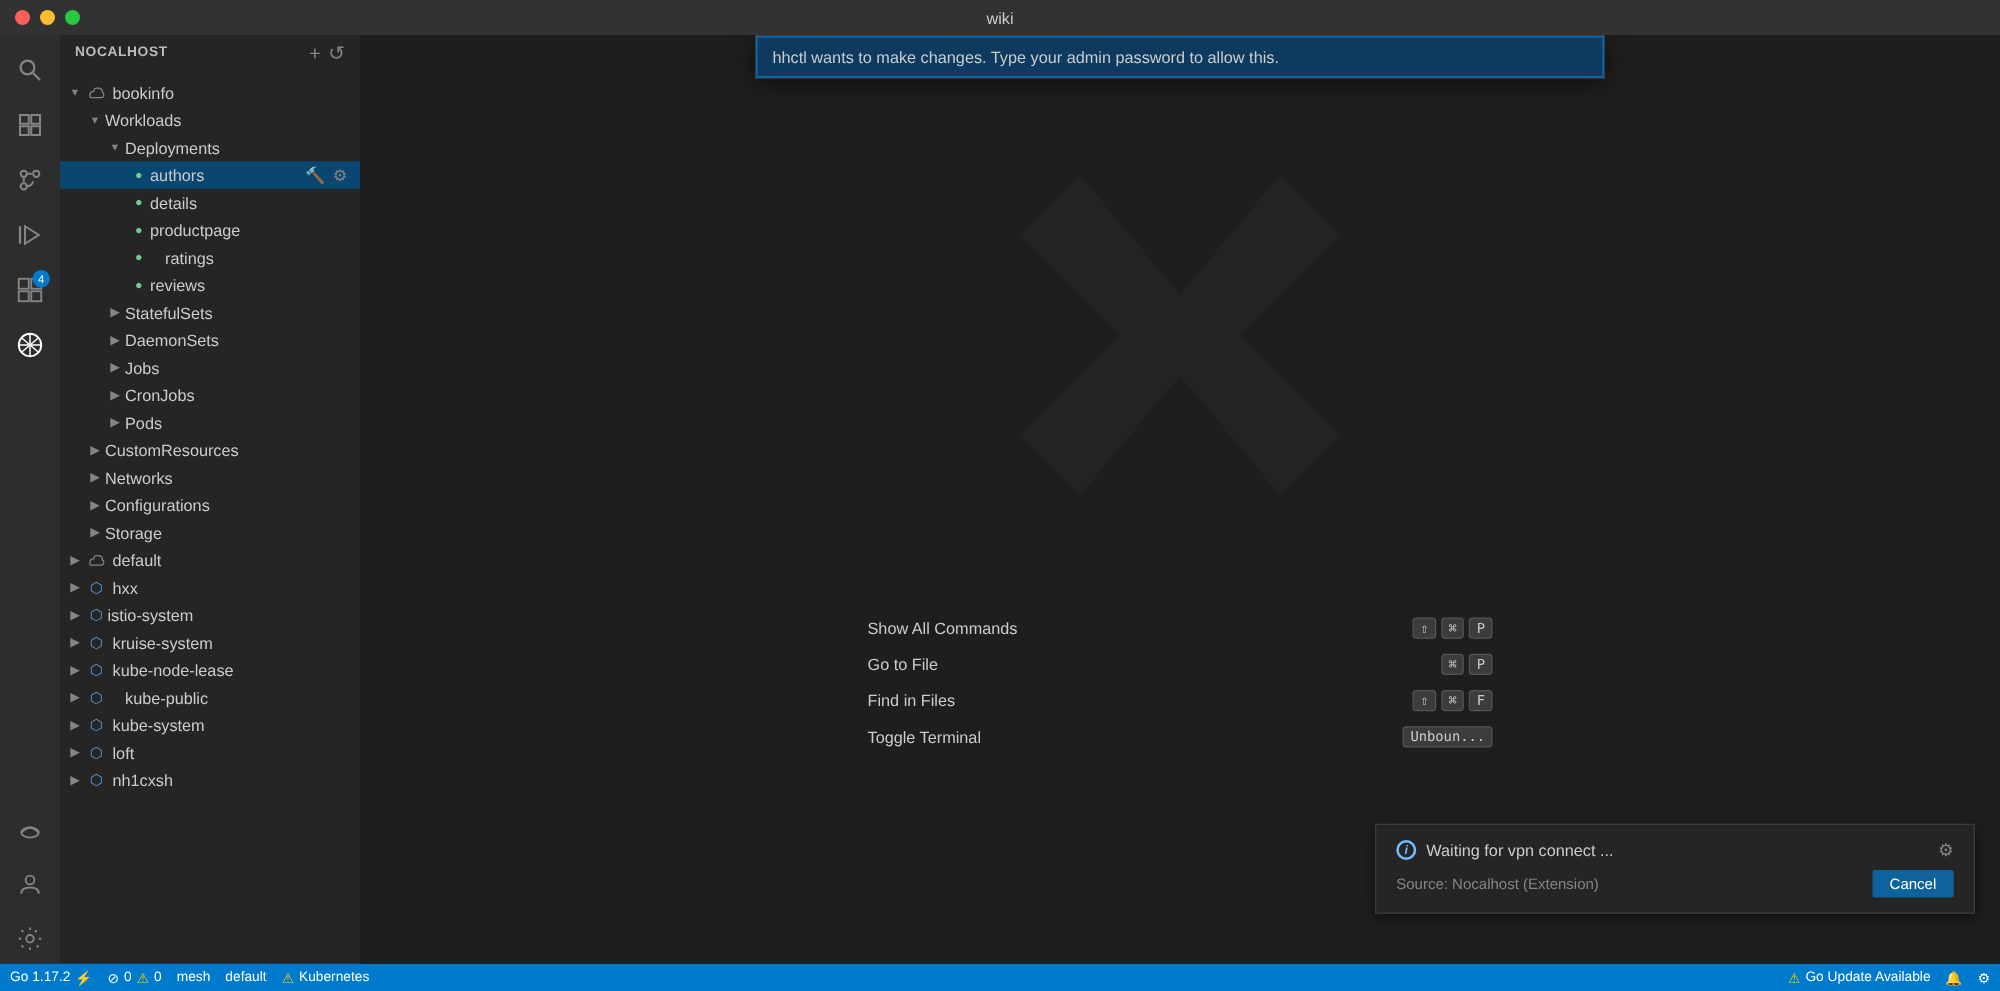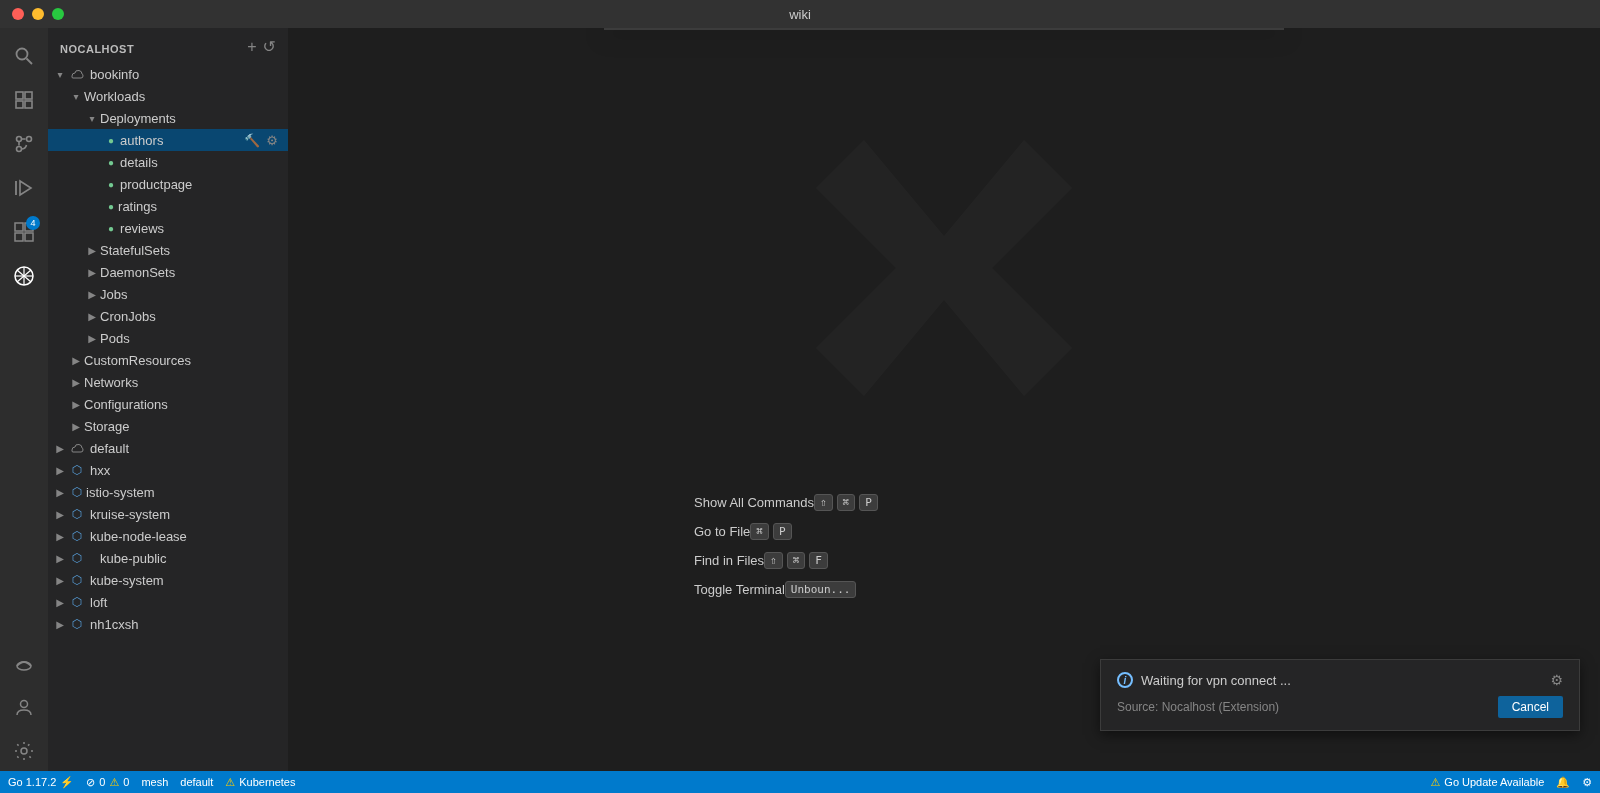--- a/index.html
+++ b/index.html
@@ -97,21 +97,21 @@
     .sidebar {
       width: 240px;
       background: #252526;
       display: flex;
       flex-direction: column;
       flex-shrink: 0;
       overflow: hidden;
     }
     .sidebar-header {
       display: flex;
-      align-items: flex-end;
+      align-items: flex-start;
       justify-content: space-between;
       padding: 8px 12px;
       height: 35px;
     }
     .sidebar-title {
       font-size: 11px;
       font-weight: 700;
       color: #bbbbbb;
       text-transform: uppercase;
       letter-spacing: 0.5px;
@@ -237,20 +237,21 @@
     .commands-area {
       position: absolute;
       top: 460px;
       left: 50%;
       transform: translateX(-50%);
       width: 500px;
     }
     .command-row {
       display: flex;
       align-items: center;
+      justify-content: space-between;
       padding: 6px 0;
       color: #858585;
     }
     .command-label { color: #cccccc; font-size: 13px; }
     .command-keys {
       display: flex;
       align-items: center;
       gap: 4px;
     }
     .kbd {
@@ -489,21 +490,21 @@
         <span class="indent" style="width:52px"></span>
         <span class="arrow" style="width:8px"></span>
         <span class="dot-green">●</span>
         <span class="label" style="margin-left:6px">productpage</span>
       </div>
 
       <div class="tree-item">
         <span class="indent" style="width:52px"></span>
         <span class="arrow" style="width:8px"></span>
         <span class="dot-green">●</span>
-        <span class="label" style="margin-left:4px">ratings</span>
+        <span class="label" style="margin-left:18px">ratings</span>
       </div>
 
       <div class="tree-item">
         <span class="indent" style="width:52px"></span>
         <span class="arrow" style="width:8px"></span>
         <span class="dot-green">●</span>
         <span class="label" style="margin-left:6px">reviews</span>
       </div>
 
       <div class="tree-item">
@@ -626,20 +627,21 @@
         <span class="icon" style="color:#569cd6;font-size:12px">⬡</span>
         <span class="label" style="margin-left:4px">nh1cxsh</span>
       </div>
 
     </div>
   </div>
 
   <div class="main-content">
 
     <div class="password-prompt">
+      <input class="password-input" type="text" readonly="" value="hhctl wants to make changes. Type your admin password to allow this." style="">
     </div>
 
     <div class="vscode-logo">
       <svg viewBox="0 0 300 300" fill="none" xmlns="http://www.w3.org/2000/svg">
 
         <path d="M225 30 L150 120 L75 30 L30 75 L105 150 L30 225 L75 270 L150 180 L225 270 L270 225 L195 150 L270 75 Z" fill="#555" opacity="0.7"></path>
       </svg>
     </div>
 
     <div class="commands-area">

